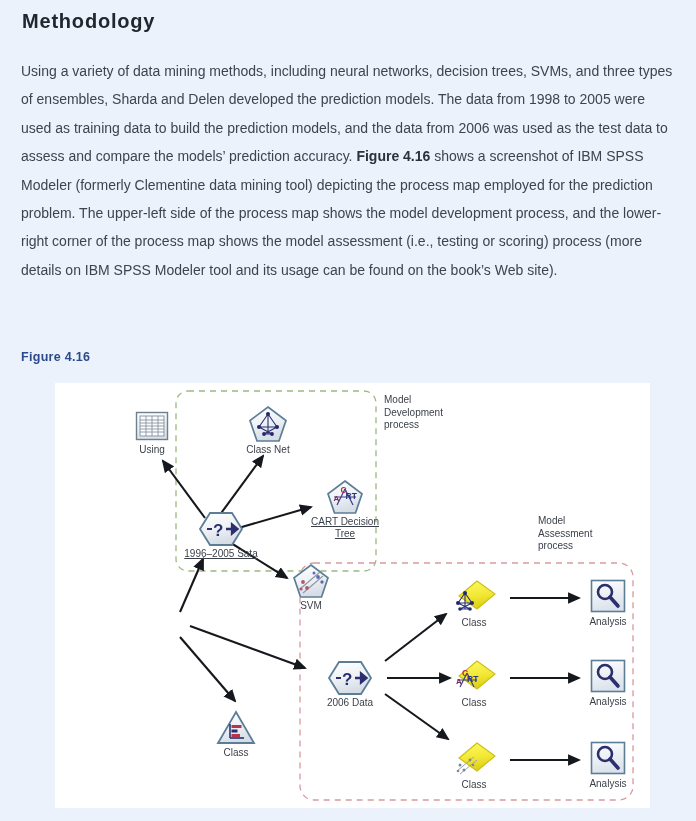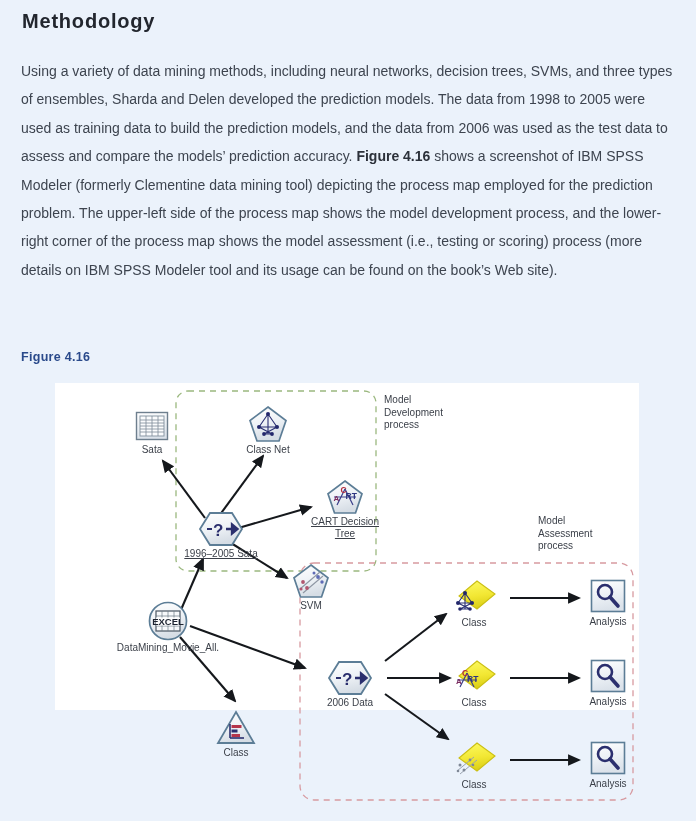--- a/index.html
+++ b/index.html
@@ -31,22 +31,23 @@
   
   .fig-caption{
     position:absolute;left:21px;top:350px;
     font-size:12.5px;font-weight:700;color:#2a4a8b;
     letter-spacing:.3px;
   }
 
   
   .fig-panel{
     position:absolute;left:55px;top:383px;
-    width:584px;height:327px;
+    width:584px;height:425px;
     background:#ffffff;
+    padding-left:11px;
   }
   .fig-canvas{position:absolute;inset:0;}
   .fig-canvas svg{position:absolute;left:0;top:0;}
 
   
   .node{position:absolute;text-align:center;}
   .node .glyph{position:relative;margin:0 auto;}
   .node .nlabel{
     font-size:10px;color:#3a3f48;white-space:nowrap;
     line-height:12px;margin-top:1px;
@@ -140,21 +141,21 @@
                 <line x1="6" y1="12" x2="30" y2="12"></line>
               <line x1="6" y1="15" x2="30" y2="15"></line>
                 <line x1="6" y1="18" x2="30" y2="18"></line>
               <line x1="6" y1="21" x2="30" y2="21"></line>
               <line x1="12" y1="5" x2="12" y2="25"></line>
                 <line x1="18" y1="5" x2="18" y2="25"></line>
               <line x1="24" y1="5" x2="24" y2="25"></line>
             </g>
           </svg>
         </div>
-        <div class="nlabel">Sata</div>
+        <div class="nlabel">Using</div>
       </div>
 
       <div class="node" style="left:178px;top:22px;width:70px;">
         <div class="glyph" style="width:40px;height:38px;">
           <svg width="40" height="38" viewBox="0 0 40 38">
             <polygon points="20,2 38,15.5 31,36 9,36 2,15.5" fill="url(#gIcon)" stroke="#5c7d96" stroke-width="1.7"></polygon>
             <g stroke="#2a2f72" stroke-width="1.1" fill="none">
               <path d="M20,9 L11,22 M20,9 L29,22 M11,22 L29,22 M11,22 L24,29 M29,22 L16,29 M20,9 L20,29 M16,29 L24,29"></path>
             </g>
             <g fill="#23276b">
@@ -212,39 +213,20 @@
           <svg width="46" height="36" viewBox="0 0 46 36">
             <polygon points="12,2 34,2 44,18 34,34 12,34 2,18" fill="url(#gIcon)" stroke="#5c7d96" stroke-width="1.8"></polygon>
             <line x1="9" y1="18" x2="14" y2="18" stroke="#2b2f6e" stroke-width="2"></line>
             <text x="15" y="25" font-family="Liberation Sans, sans-serif" font-size="17" font-weight="700" fill="#2b2f6e">?</text>
             <path d="M28,18 L38,18 M34,13.5 L39.5,18 L34,22.5 z" stroke="#2b2f6e" stroke-width="2.3" fill="#2b2f6e"></path>
           </svg>
         </div>
         <div class="nlabel wrap" style="width:78px;">1996–2005 Sata</div>
       </div>
 
-      <div class="node" style="left:43px;top:218px;width:140px;">
-        <div class="glyph" style="width:42px;height:40px;">
-          <svg width="42" height="40" viewBox="0 0 42 40">
-            <circle cx="21" cy="20" r="18.5" fill="url(#gIcon)" stroke="#5c7d96" stroke-width="1.7"></circle>
-            <rect x="9" y="10" width="24" height="20" fill="#f7f9fb" stroke="#4a5563" stroke-width="1.2"></rect>
-            <g stroke="#6f7b88" stroke-width="0.7">
-              <line x1="9" y1="15" x2="33" y2="15"></line>
-                <line x1="9" y1="20" x2="33" y2="20"></line>
-              <line x1="9" y1="25" x2="33" y2="25"></line>
-              <line x1="15" y1="10" x2="15" y2="30"></line>
-                <line x1="21" y1="10" x2="21" y2="30"></line>
-              <line x1="27" y1="10" x2="27" y2="30"></line>
-            </g>
-            <rect x="9" y="16.5" width="24" height="8" fill="#ffffff" opacity="0.9"></rect>
-            <text x="21" y="24" text-anchor="middle" font-family="Liberation Sans, sans-serif" font-size="9.5" font-weight="700" fill="#1c2330">EXCEL</text>
-          </svg>
-        </div>
-        <div class="nlabel">DataMining_Movie_All.</div>
-      </div>
 
       <div class="node" style="left:150px;top:327px;width:62px;">
         <div class="glyph" style="width:40px;height:36px;">
           <svg width="40" height="36" viewBox="0 0 40 36">
             <polygon points="20,2 38,33 2,33" fill="url(#gIcon)" stroke="#5c7d96" stroke-width="1.8"></polygon>
             <line x1="14" y1="14" x2="14" y2="28" stroke="#2b2f6e" stroke-width="1.6"></line>
             <line x1="14" y1="28" x2="28" y2="28" stroke="#2b2f6e" stroke-width="1.6"></line>
             <rect x="15.5" y="15" width="10" height="3" fill="#b5354a"></rect>
             <rect x="15.5" y="19.5" width="6" height="3" fill="#2b2f6e"></rect>
             <rect x="15.5" y="24" width="8.5" height="3" fill="#b5354a"></rect>

